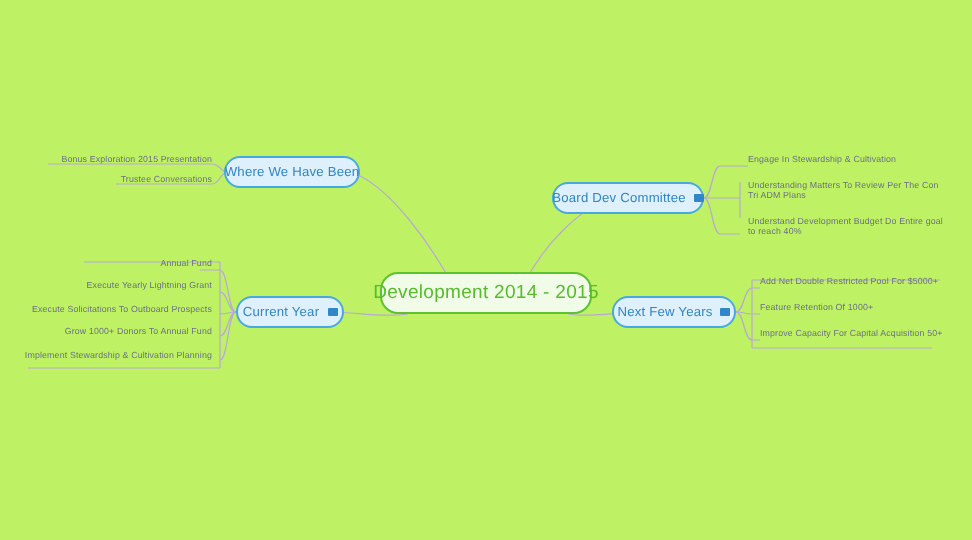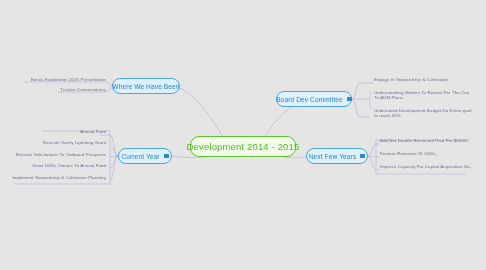--- a/index.html
+++ b/index.html
@@ -11,21 +11,21 @@
     width: 486px;
     height: 270px;
     overflow: hidden;
     font-family: "Liberation Sans", sans-serif;
     -webkit-font-smoothing: antialiased;
   }
   #canvas {
     position: relative;
     width: 486px;
     height: 270px;
-    background: #e5e5e5;
+    background: #bef264;
   }
   #links {
     position: absolute;
     left: 0;
     top: 0;
     width: 486px;
     height: 270px;
     pointer-events: none;
   }
 

